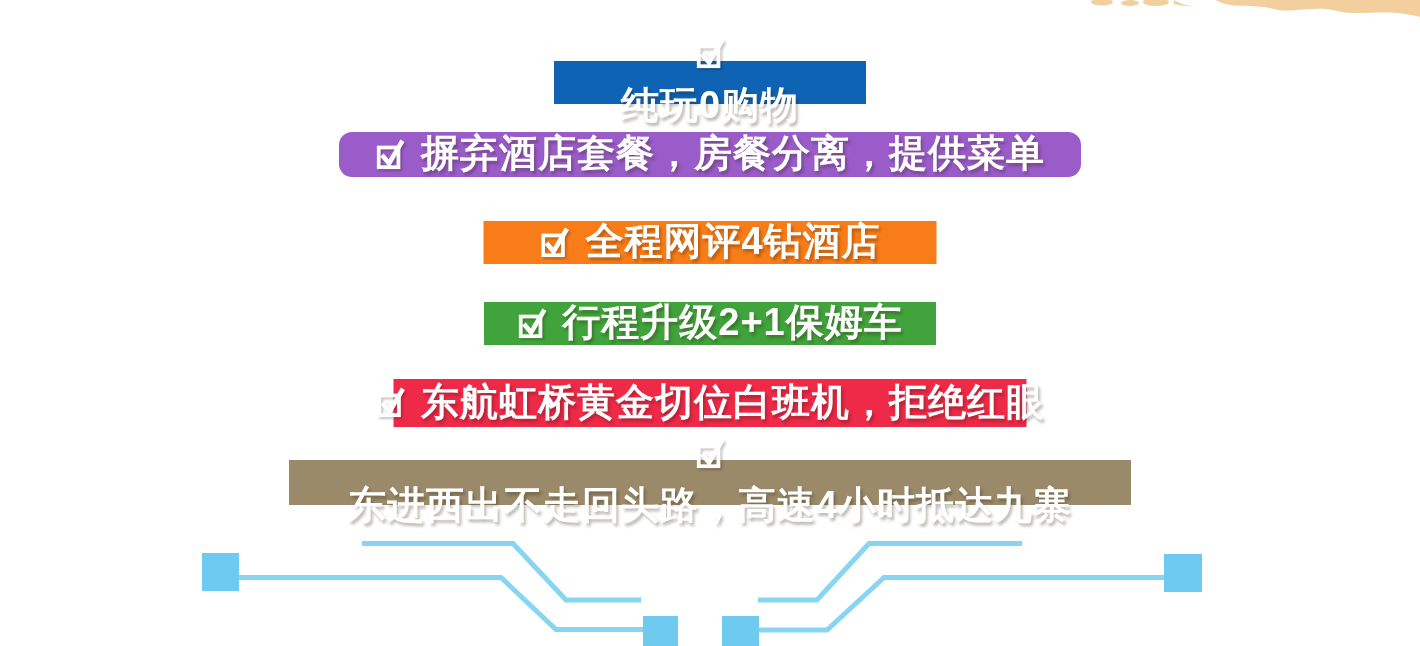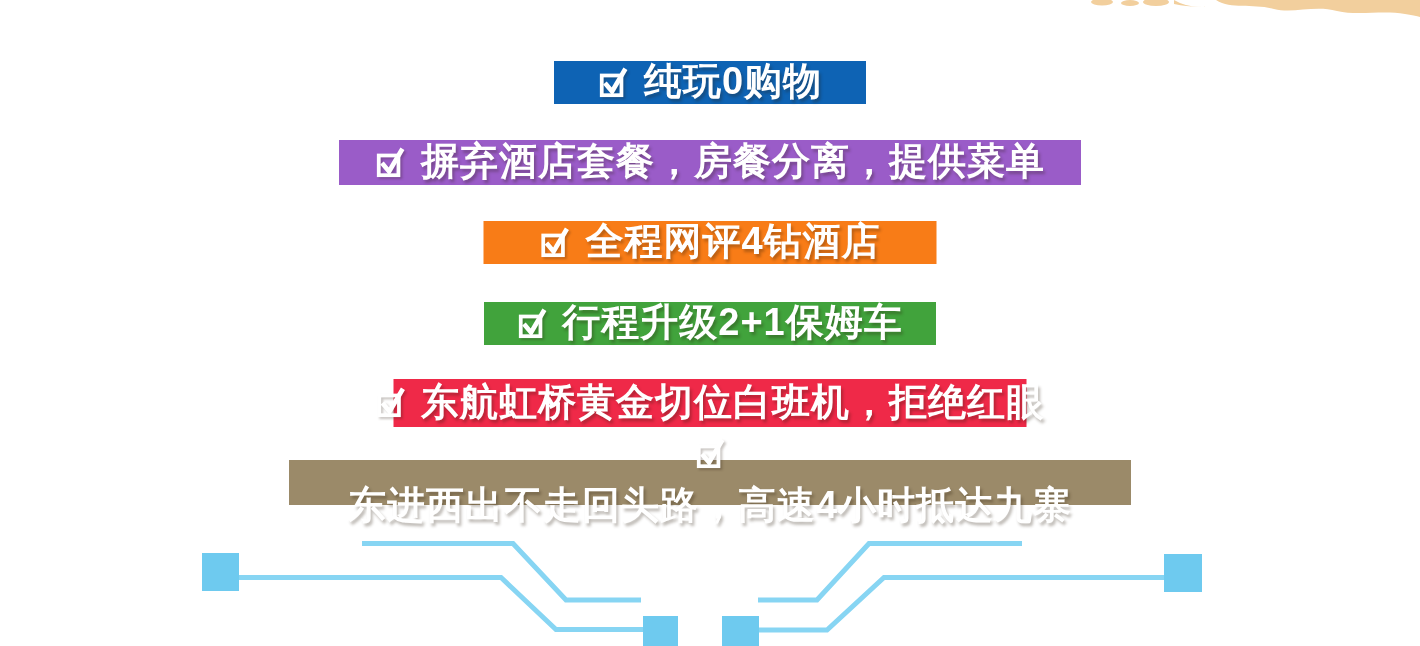--- a/index.html
+++ b/index.html
@@ -35,22 +35,22 @@
   .banner-text {
     text-shadow: 2px 3px 3px rgba(40, 25, 10, 0.30);
     line-height: 1;
     padding-bottom: 3px;
   }
   .checkbox-icon {
     display: inline-flex;
     flex: 0 0 auto;
     filter: drop-shadow(2px 2px 1px rgba(40,25,10,0.25));
   }
-  #banner-1 { top: 61px;  height: 43px; width: 312px; }
-  #banner-2 { top: 140px; height: 45px; width: 742px; }
+  #banner-1 { top: 61px;  height: 43px; width: 312px; flex-direction: column; }
+  #banner-2 { top: 132px; height: 45px; width: 742px; border-radius: 13px; }
   #banner-3 { top: 221px; height: 43px; width: 453px; }
   #banner-4 { top: 302px; height: 43px; width: 452px; }
   #banner-5 { top: 379px; height: 48px; width: 633px; }
   #banner-6 { top: 460px; height: 45px; width: 842px; }
 
   
   #brush-stroke {
     position: absolute;
     top: 0; right: 0;
     width: 330px; height: 22px;

